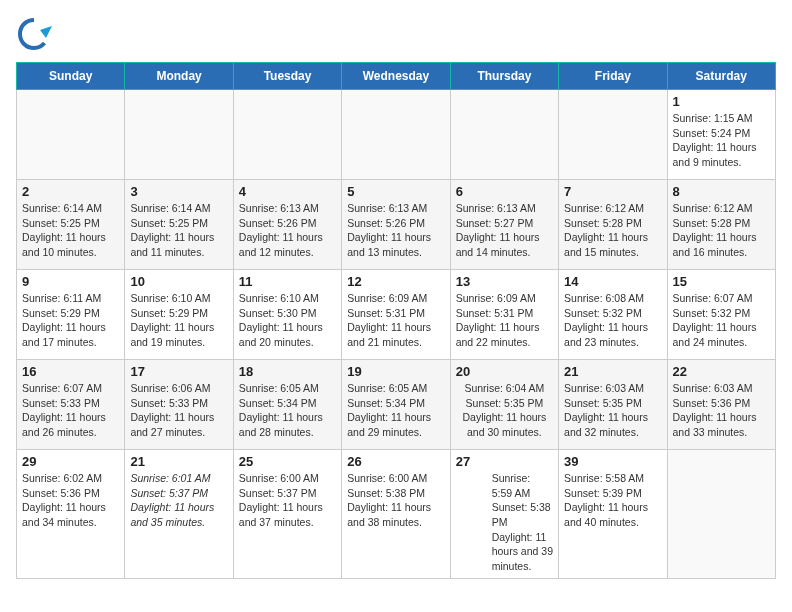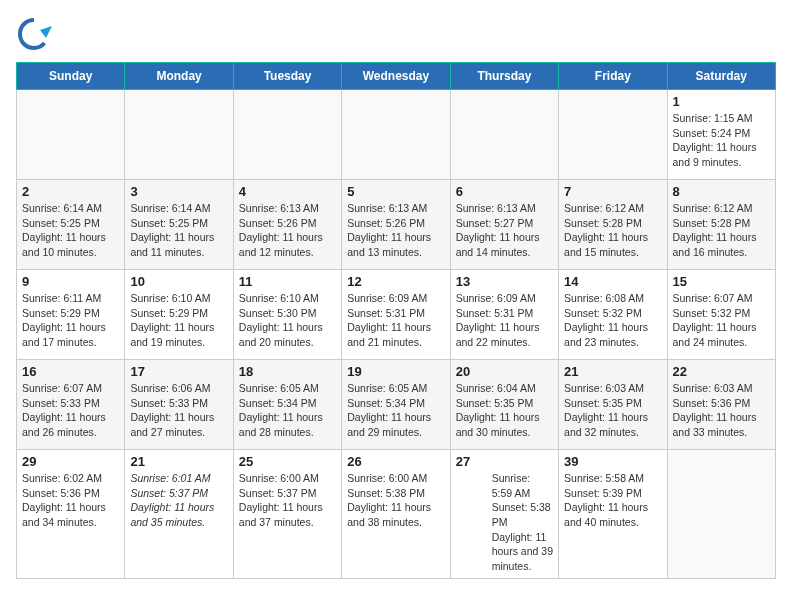--- a/index.html
+++ b/index.html
@@ -254,21 +254,21 @@
 Daylight: 11 hours and 28 minutes.</div>
         </td>
         <td>
           <div class="day-num">19</div>
           <div class="day-info" style="white-space: pre-line;">Sunrise: 6:05 AM
 Sunset: 5:34 PM
 Daylight: 11 hours and 29 minutes.</div>
         </td>
         <td>
           <div class="day-num">20</div>
-          <div class="day-info" style="white-space: pre-line;">Sunrise: 6:04 AM
+          <div class="day-info" style="white-space: pre-line; text-align: center;">Sunrise: 6:04 AM
 Sunset: 5:35 PM
 Daylight: 11 hours and 30 minutes.</div>
         </td>
         <td>
           <div class="day-num">21</div>
           <div class="day-info" style="white-space: pre-line;">Sunrise: 6:03 AM
 Sunset: 5:35 PM
 Daylight: 11 hours and 32 minutes.</div>
         </td>
         <td>

